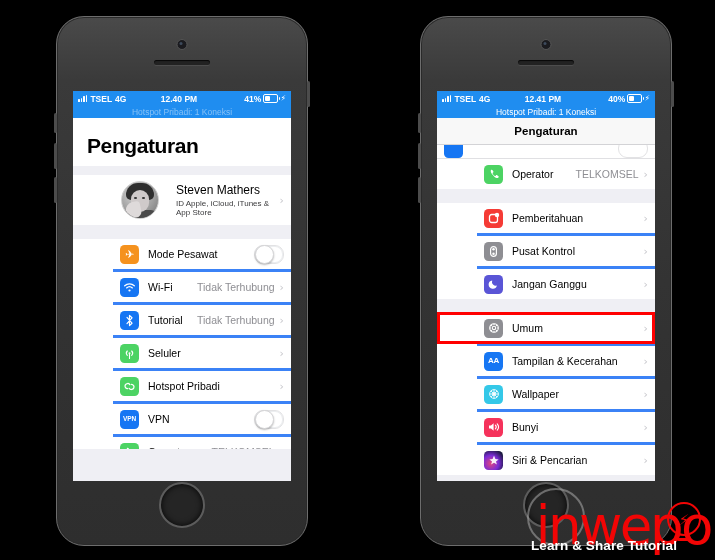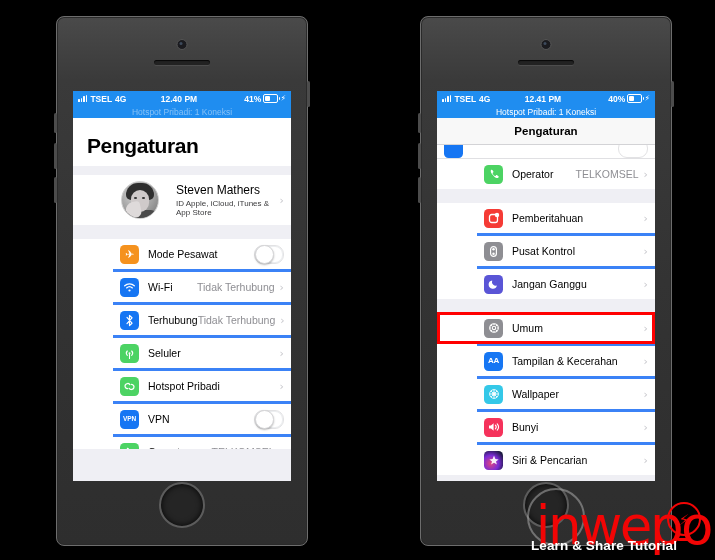--- a/index.html
+++ b/index.html
@@ -4,21 +4,21 @@
 <style>
   html,body{margin:0;padding:0;}
   body{
     width:715px;height:560px;background:#000;overflow:hidden;
     font-family:"Liberation Sans","DejaVu Sans",sans-serif;
     position:relative;
   }
   .stage{position:absolute;inset:0;}
 
   
-  .phone{position:absolute;border-radius:8px;
+  .phone{position:absolute;border-radius:28px;
     background:linear-gradient(180deg,#4a4a4a 0%,#3a3a3a 12%,#333 50%,#2e2e2e 100%);
     border:1px solid #6d6d6d;
     box-shadow:inset 0 0 0 1px #2a2a2a;
   }
   .phone.left{left:56px;top:16px;width:250px;height:528px;}
   .phone.right{left:420px;top:16px;width:250px;height:528px;}
 
   .topnotch{position:absolute;left:0;right:0;top:0;height:74px;}
   .camera{position:absolute;left:50%;transform:translateX(-50%);top:22px;
     width:9px;height:9px;border-radius:50%;
@@ -229,21 +229,21 @@
           <span class="val">Tidak Terhubung</span>
           <span class="chev">›</span>
         </div>
 
         <div class="row">
           <span class="ic" style="background:#1676f3">
             <svg width="9" height="13" viewBox="0 0 9 13">
                 <path d="M2 3.4L7 9.2 4.5 11.6V1.4L7 3.8 2 9.6" stroke="#fff" stroke-width="1.2" fill="none" stroke-linejoin="round" stroke-linecap="round"></path>
               </svg>
           </span>
-          <span class="lbl">Terhubung</span>
+          <span class="lbl">Tutorial</span>
           <span class="val">Tidak Terhubung</span>
           <span class="chev">›</span>
         </div>
 
         <div class="row">
           <span class="ic" style="background:#4cd363">
             <svg width="13" height="13" viewBox="0 0 13 13">
                 <path d="M6.5 5.2a.95.95 0 100 1.9.95.95 0 000-1.9z" fill="#fff"></path>
                 <path d="M6.5 6.4v5" stroke="#fff" stroke-width="1.1" stroke-linecap="round"></path>
                 <path d="M4.3 4a3.2 3.2 0 000 4.4M8.7 4a3.2 3.2 0 010 4.4" stroke="#fff" stroke-width="1.1" fill="none" stroke-linecap="round"></path>

